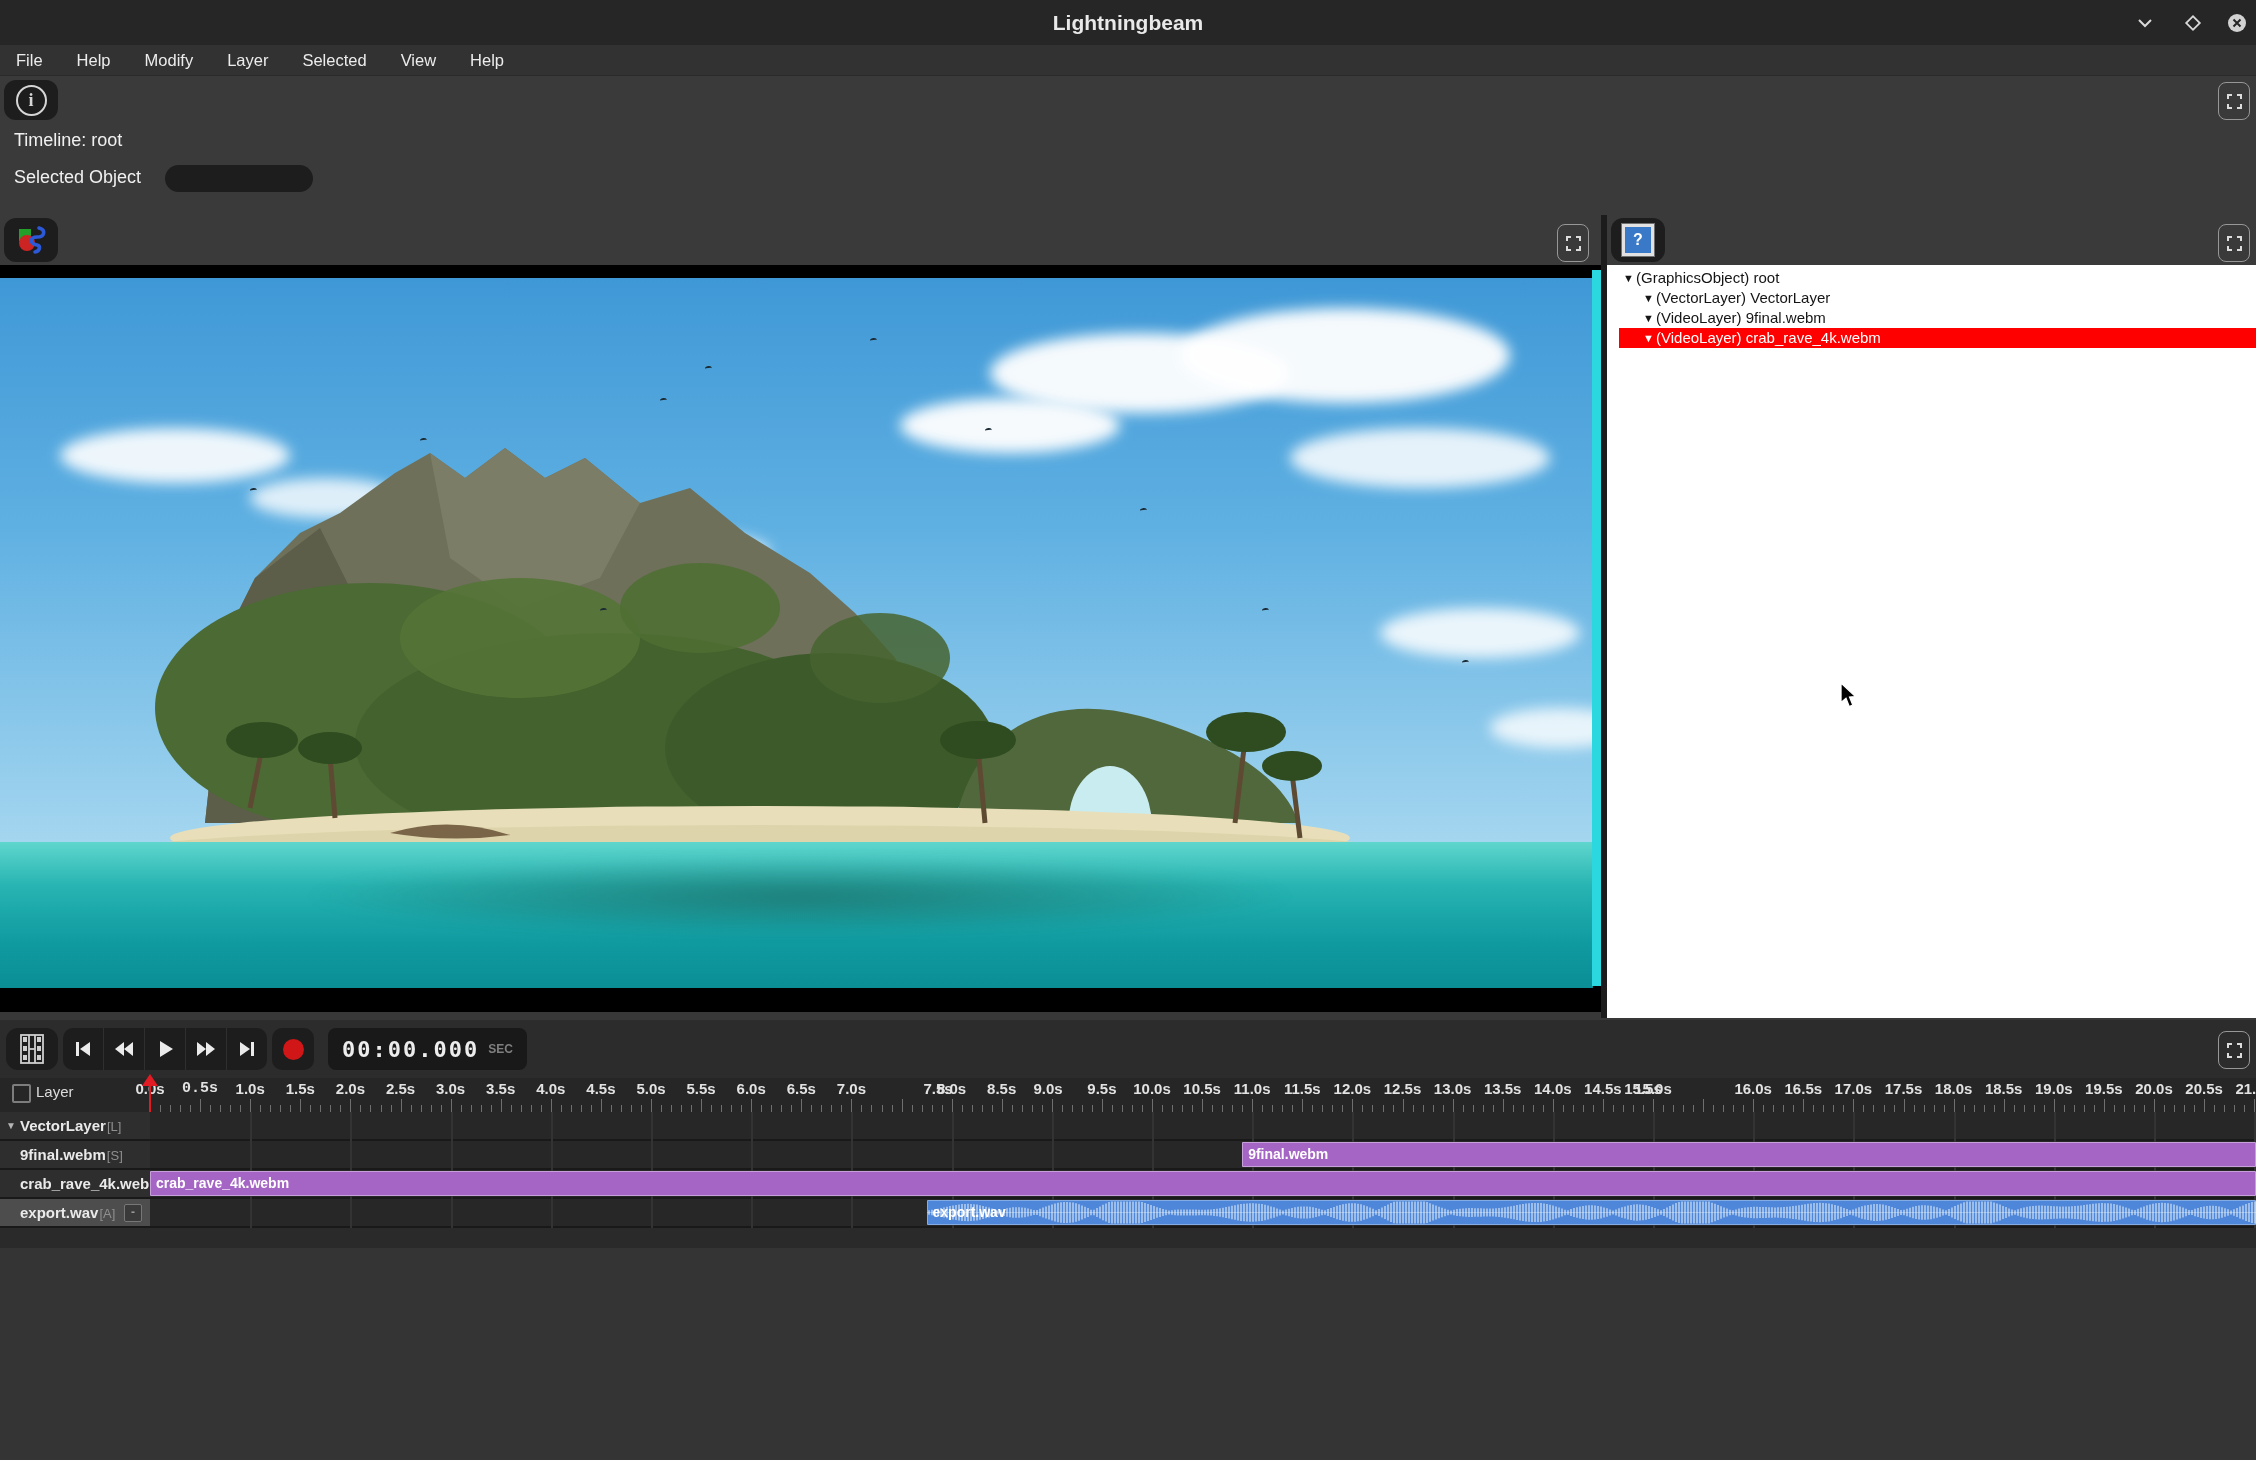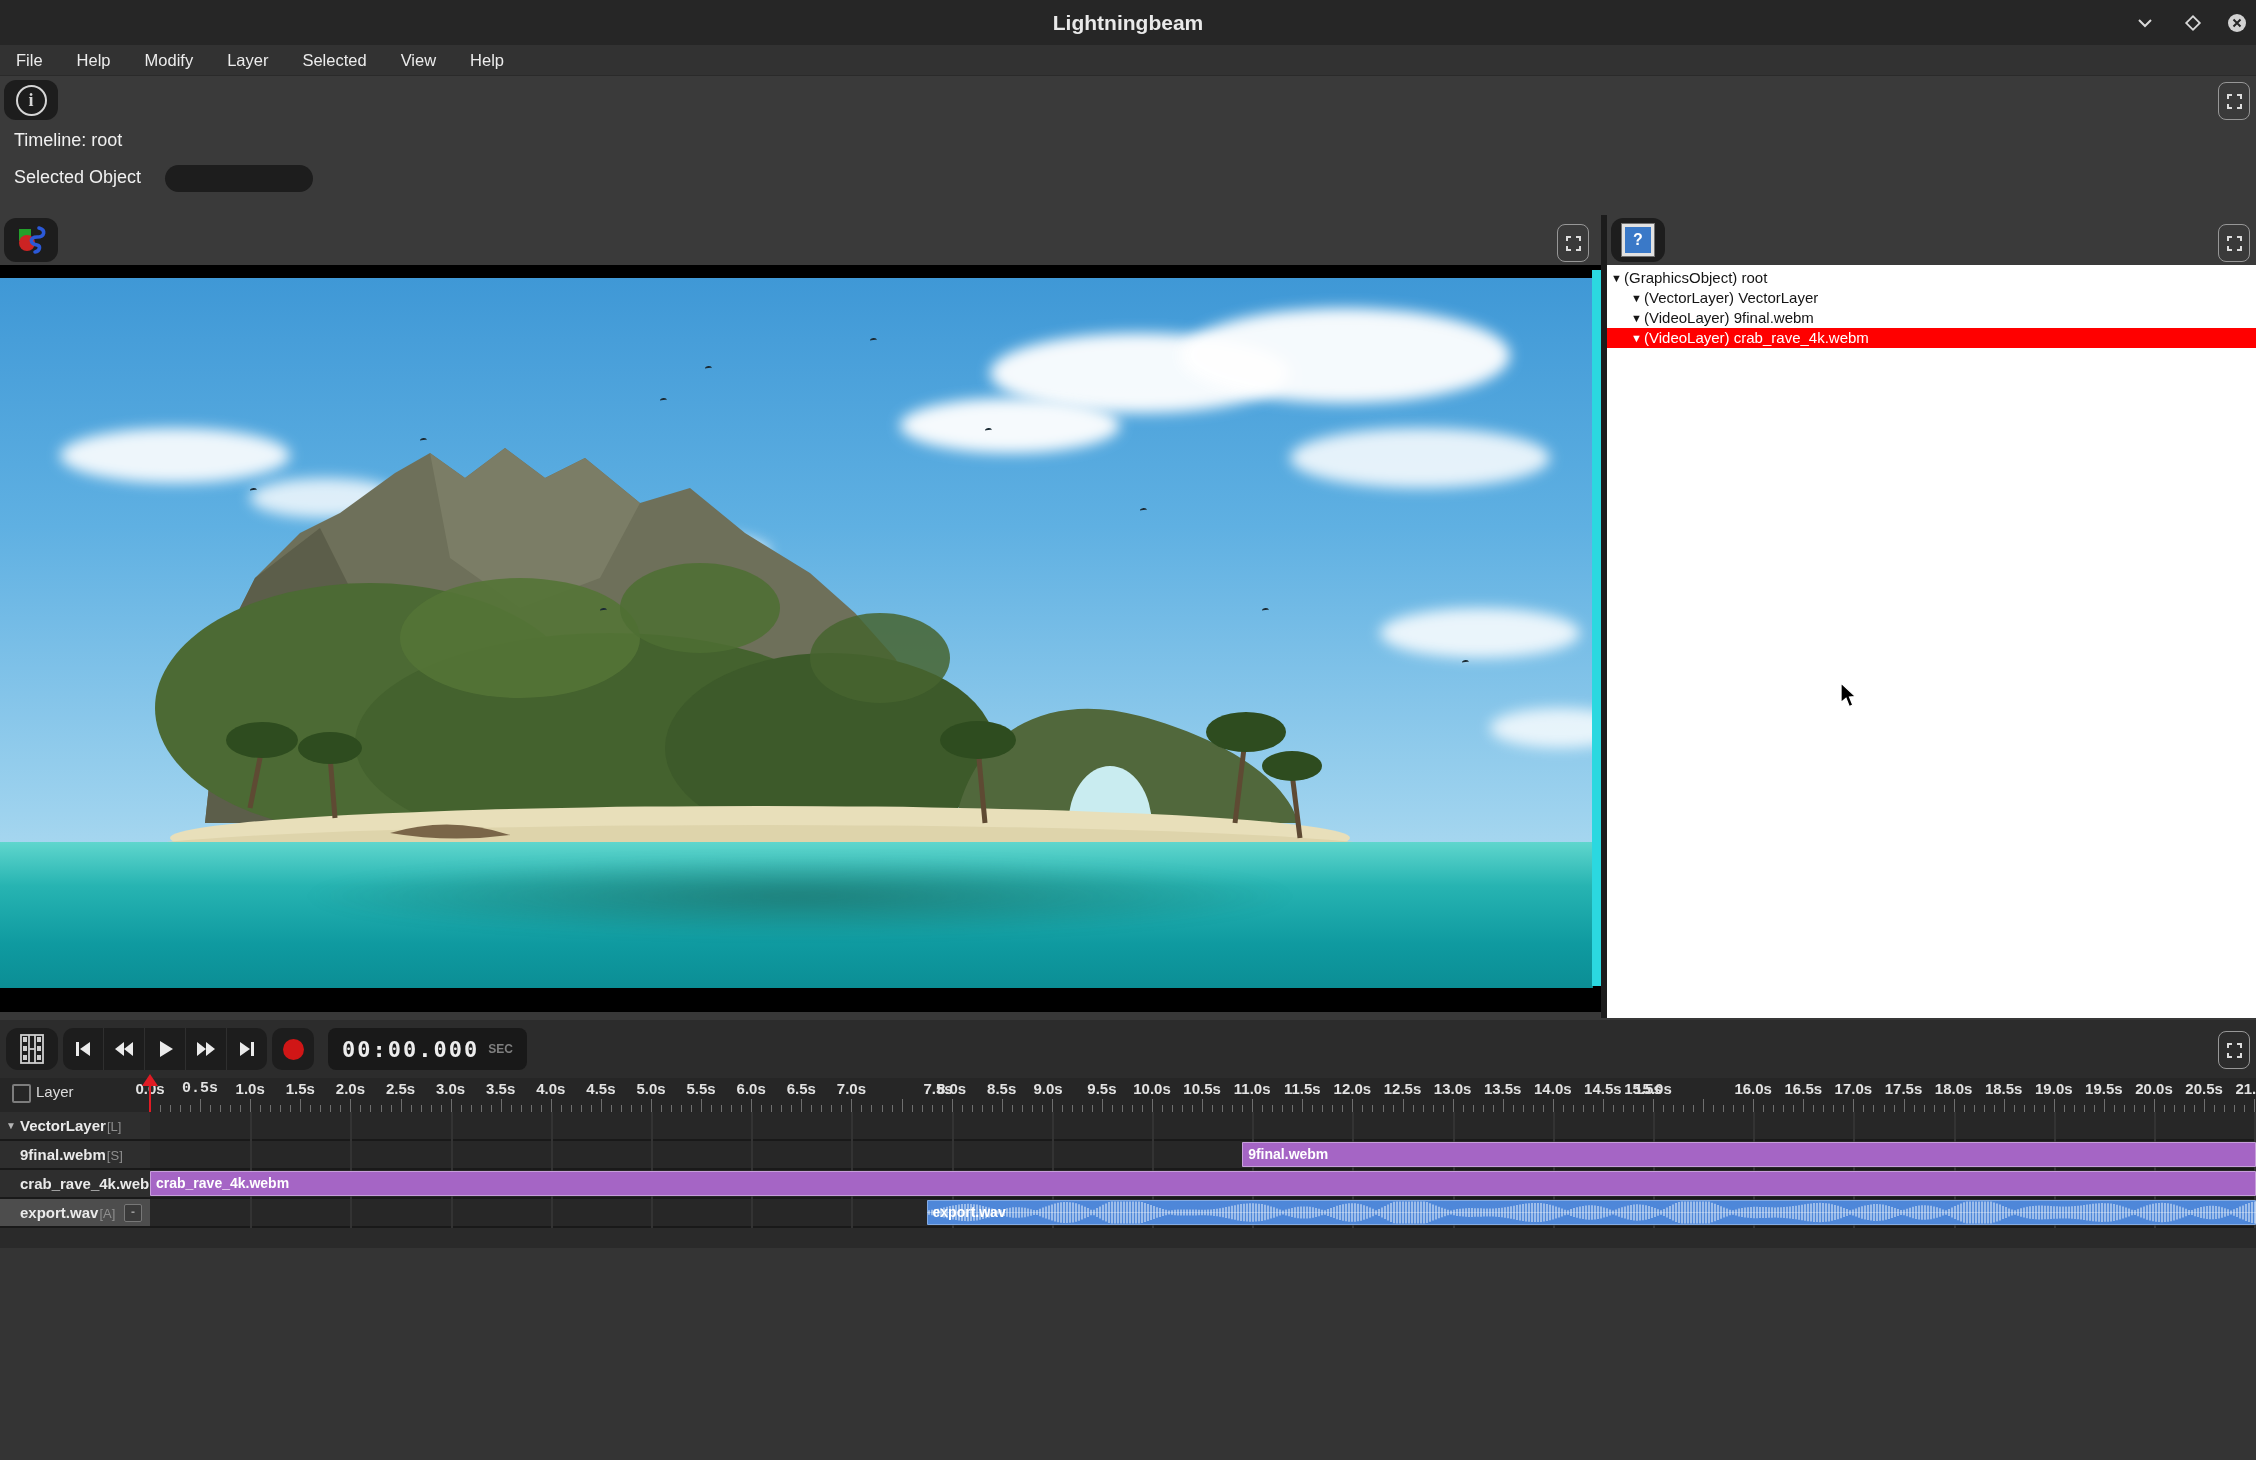--- a/index.html
+++ b/index.html
@@ -227,21 +227,21 @@
     <span class="qimg">?</span>
   </div>
   <div class="abs expand-btn" style="left:611px;top:9px;">
     <span>
       <svg width="15" height="15" viewBox="0 0 15 15" fill="none" stroke="#dcdcdc" stroke-width="2">
           <path d="M1,5 V1 H5 M10,1 H14 V5 M14,10 V14 H10 M5,14 H1 V10"></path>
         </svg>
     </span>
   </div>
 </div>
-<div class="abs tree-body" id="tree-body" style="padding-top:3px;box-sizing:border-box;">
+<div class="abs tree-body" id="tree-body" style="padding-top:3px;box-sizing:border-box;padding-left:12px;">
     <div class="tree-row" style="padding-left: 4px;"><span class="tri">▼</span><span>(GraphicsObject) root</span></div>
     <div class="tree-row" style="padding-left: 24px;"><span class="tri">▼</span><span>(VectorLayer) VectorLayer</span></div>
     <div class="tree-row" style="padding-left: 24px;"><span class="tri">▼</span><span>(VideoLayer) 9final.webm</span></div>
     <div class="tree-row sel" style="padding-left: 24px;"><span class="tri">▼</span><span>(VideoLayer) crab_rave_4k.webm</span></div>
   </div>
 
 <div class="abs timeline" id="timeline">
   <div class="tl-controls">
     <div class="abs tool-btn" style="left:6px;top:8px;width:52px;height:42px;">
       <span>

